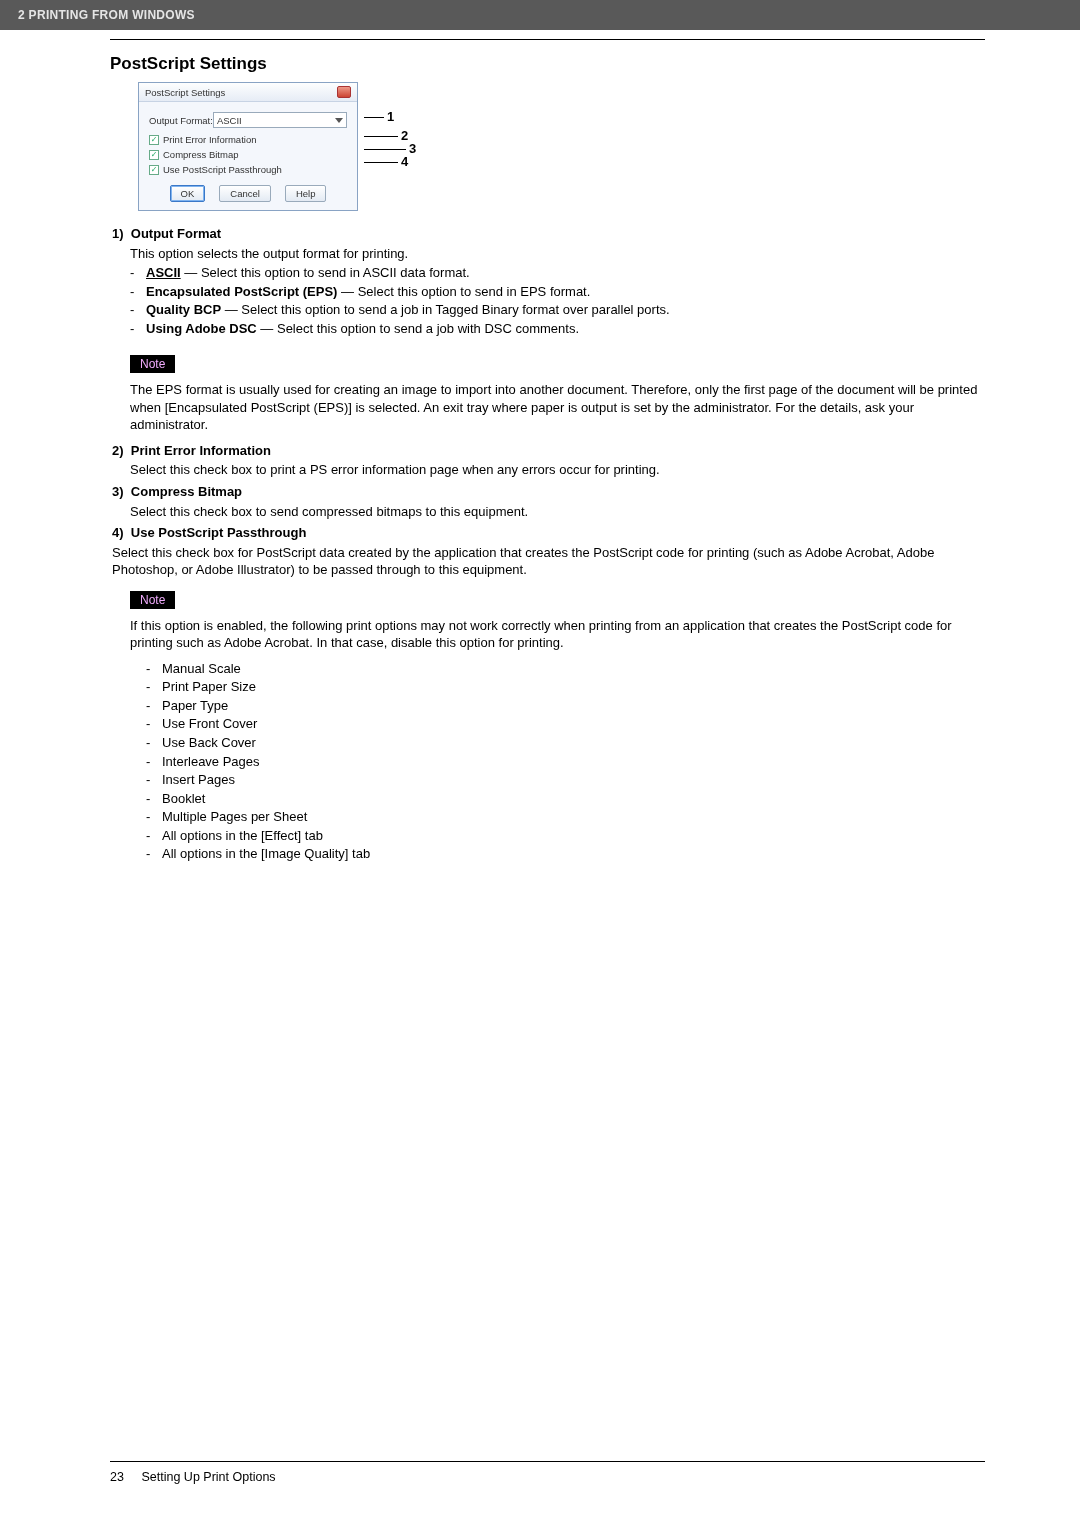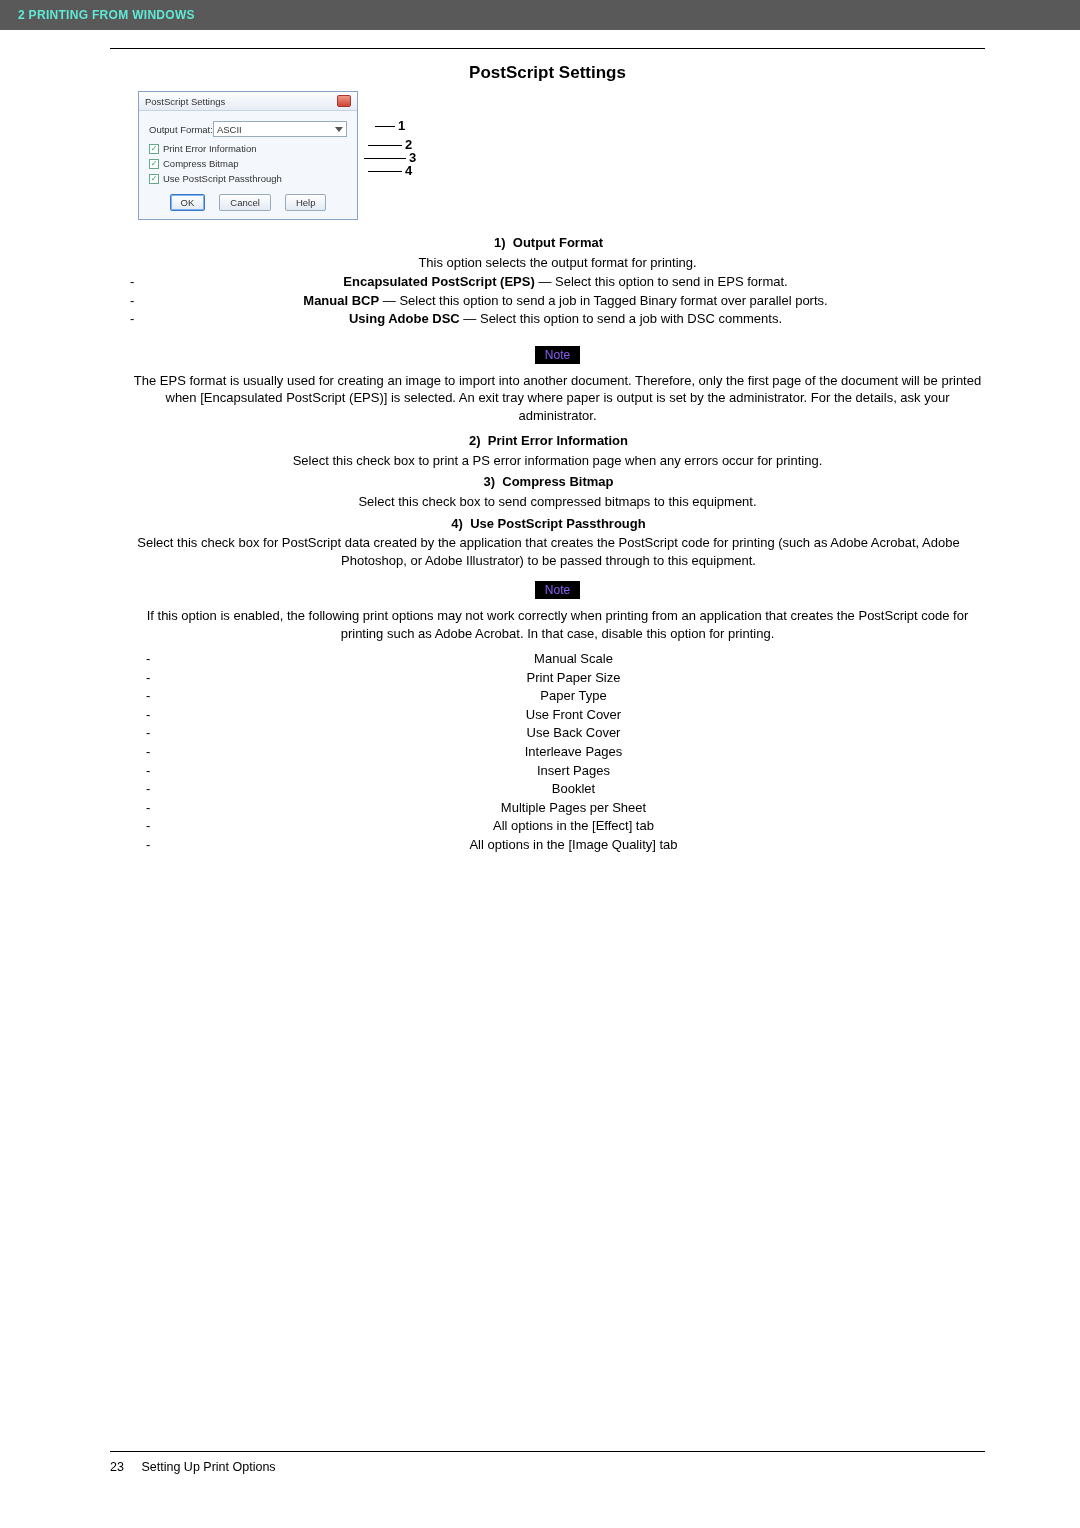--- a/index.html
+++ b/index.html
@@ -7,29 +7,28 @@
     margin: 0;
     padding: 0;
     font-family: Arial, Helvetica, sans-serif;
     font-size: 13px;
     color: #000;
     background: #fff;
     width: 1080px;
   }
   .topbar {
     background: #595959;
-    color: #5eead4;
+    color: #e5e5e5;
     font-weight: bold;
     font-size: 12px;
     padding: 8px 18px;
     letter-spacing: 0.3px;
   }
   .content {
-    padding: 18px 95px 30px 110px;
-    text-align: center;
+    padding: 9px 95px 30px 110px;
   }
   .rule-top {
     border-top: 1.5px solid #000;
     height: 0;
     margin-bottom: 14px;
   }
   h2.section-title {
     font-size: 17px;
     font-weight: bold;
     margin: 0 0 8px 0;
@@ -79,21 +78,21 @@
 
   .item-list { margin: 0 0 0 2px; }
   .lead-num { font-weight:bold; }
   .item-title { font-weight:bold; }
   p { margin: 2px 0; line-height:1.35; }
   ul.dash { list-style:none; margin:2px 0 8px 18px; padding:0; }
   ul.dash > li { position:relative; padding-left:16px; margin:1px 0; line-height:1.35; }
   ul.dash > li::before { content:"-"; position:absolute; left:0; }
   .underline { text-decoration: underline; }
   .note-tag {
-    display:inline-block; background:#000; color:#8b5cf6; font-size:12px;
+    display:inline-block; background:#000; color:#f0abfc; font-size:12px;
     padding:2px 10px; margin: 10px 0 6px 18px;
   }
   .note-body { margin-left:18px; margin-bottom:8px; }
   .block { margin-bottom: 4px; }
 
   .footer-area {
     position: relative;
     margin-top: 560px;
     padding: 0 95px 20px 110px;
   }
@@ -152,22 +151,23 @@
       <div style="margin-top:0px;" class="n"><span class="lead" style="width:34px;"></span><span>4</span></div>
     </div>
   </div>
 
   <div class="item-list">
 
     <div class="block">
       <p><span class="lead-num">1)</span>&nbsp;&nbsp;<span class="item-title">Output Format</span></p>
       <p style="margin-left:18px;">This option selects the output format for printing.</p>
       <ul class="dash">
+        <li><b class="underline">ASCII</b><span> — Select this option to send in ASCII data format.</span></li>
         <li><b>Encapsulated PostScript (EPS)</b><span> — Select this option to send in EPS format.</span></li>
-        <li><b>Manual BCP</b><span> — Select this option to send a job in Tagged Binary format over parallel ports.</span></li>
+        <li><b>Quality BCP</b><span> — Select this option to send a job in Tagged Binary format over parallel ports.</span></li>
         <li><b>Using Adobe DSC</b><span> — Select this option to send a job with DSC comments.</span></li>
       </ul>
       <div class="note-tag">Note</div>
       <p class="note-body">The EPS format is usually used for creating an image to import into another document. Therefore, only the first page of the document will be printed when [Encapsulated PostScript (EPS)] is selected. An exit tray where paper is output is set by the administrator. For the details, ask your administrator.</p>
     </div>
 
     <div class="block">
       <p><span class="lead-num">2)</span>&nbsp;&nbsp;<span class="item-title">Print Error Information</span></p>
       <p style="margin-left:18px;">Select this check box to print a PS error information page when any errors occur for printing.</p>
     </div>

